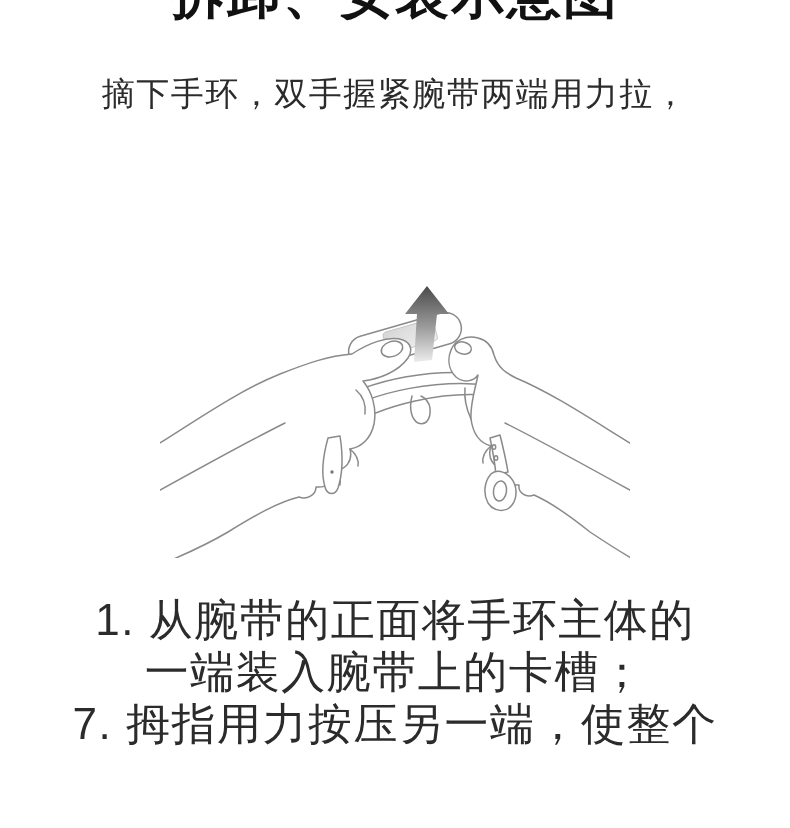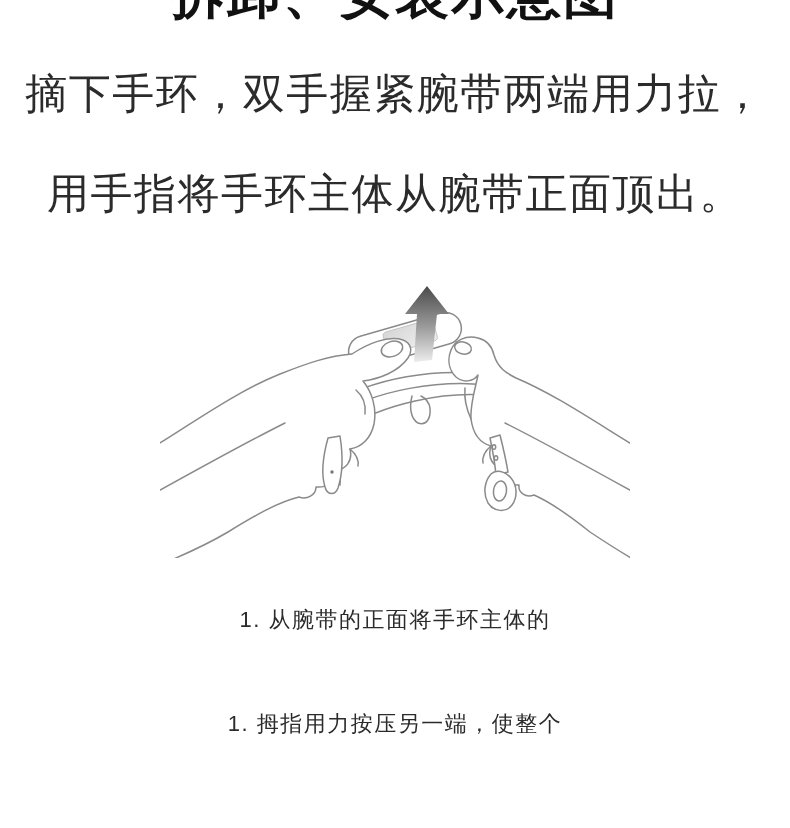--- a/index.html
+++ b/index.html
@@ -25,53 +25,53 @@
     font-weight:700;
     letter-spacing:2px;
     color:var(--title);
     white-space:nowrap;
   }
   .intro{
     position:absolute;
     top:69px;left:0;width:790px;
     margin:0;
     text-align:center;
-    font-size:42px;
+    font-size:33px;
     line-height:50px;
     letter-spacing:1.5px;
     color:var(--text);
   }
   .illustration{
     position:absolute;
     top:278px;left:160px;
     width:470px;height:280px;
     margin:0;
   }
   .steps{
     position:absolute;
     top:594px;left:0;width:790px;
     margin:0;
     text-align:center;
-    font-size:22px;
+    font-size:44px;
     line-height:52px;
     letter-spacing:1.5px;
     color:var(--text);
   }
   svg{display:block;}
   .stroke{fill:none;stroke:var(--line);stroke-width:1.5;stroke-linecap:round;stroke-linejoin:round;}
   .skin{fill:#ffffff;stroke:var(--line);stroke-width:1.5;stroke-linecap:round;stroke-linejoin:round;}
 </style>
 </head>
 <body>
 
 <div class="page">
 
   <h1 class="title">拆卸、安装示意图</h1>
 
-  <p class="intro"><span>摘下手环，双手握紧腕带两端用力拉，</span><br><br><span>用手指将手环主体从腕带正面顶出。</span></p>
+  <p class="intro"><span>摘下手环，双手握紧腕带两端用力拉，</span><br><br></p>
 
   <figure class="illustration">
     <svg width="470" height="280" viewBox="0 0 470 280">
       <defs>
         <linearGradient id="arrowGrad" x1="0" y1="0" x2="0" y2="1">
           <stop offset="0" stop-color="#4a4a4a"></stop>
           <stop offset="0.55" stop-color="#9d9d9d"></stop>
           <stop offset="1" stop-color="#ececec"></stop>
         </linearGradient>
         <linearGradient id="screenGrad" x1="0" y1="0" x2="1" y2="1">
@@ -145,15 +145,15 @@
         <path class="skin" d="M 331,196 C 324,204 323,216 328,225 C 334,234 346,235 352,227 C 358,219 357,207 351,200 C 345,193 336,191 331,196 Z"></path>
         <ellipse class="stroke" cx="340" cy="213" rx="6.5" ry="10" transform="rotate(8 340 213)"></ellipse>
         <ellipse class="stroke" cx="334" cy="169" rx="1.7" ry="2.3"></ellipse>
         <ellipse class="stroke" cx="336" cy="180" rx="1.7" ry="2.3"></ellipse>
       </g>
 
       <polygon points="267,8 289,36 277,36 272,82 254,84 257,36 245,36" fill="url(#arrowGrad)"></polygon>
     </svg>
   </figure>
 
-  <p class="steps"><span>1. 从腕带的正面将手环主体的</span><br><br><span>1. 拇指用力按压另一端，使整个</span><br></p>
+  <p class="steps"><span>1. 从腕带的正面将手环主体的</span><br><span>一端装入腕带上的卡槽；</span><br><span>7. 拇指用力按压另一端，使整个</span><br></p>
 
 </div>
 
 </body></html>

